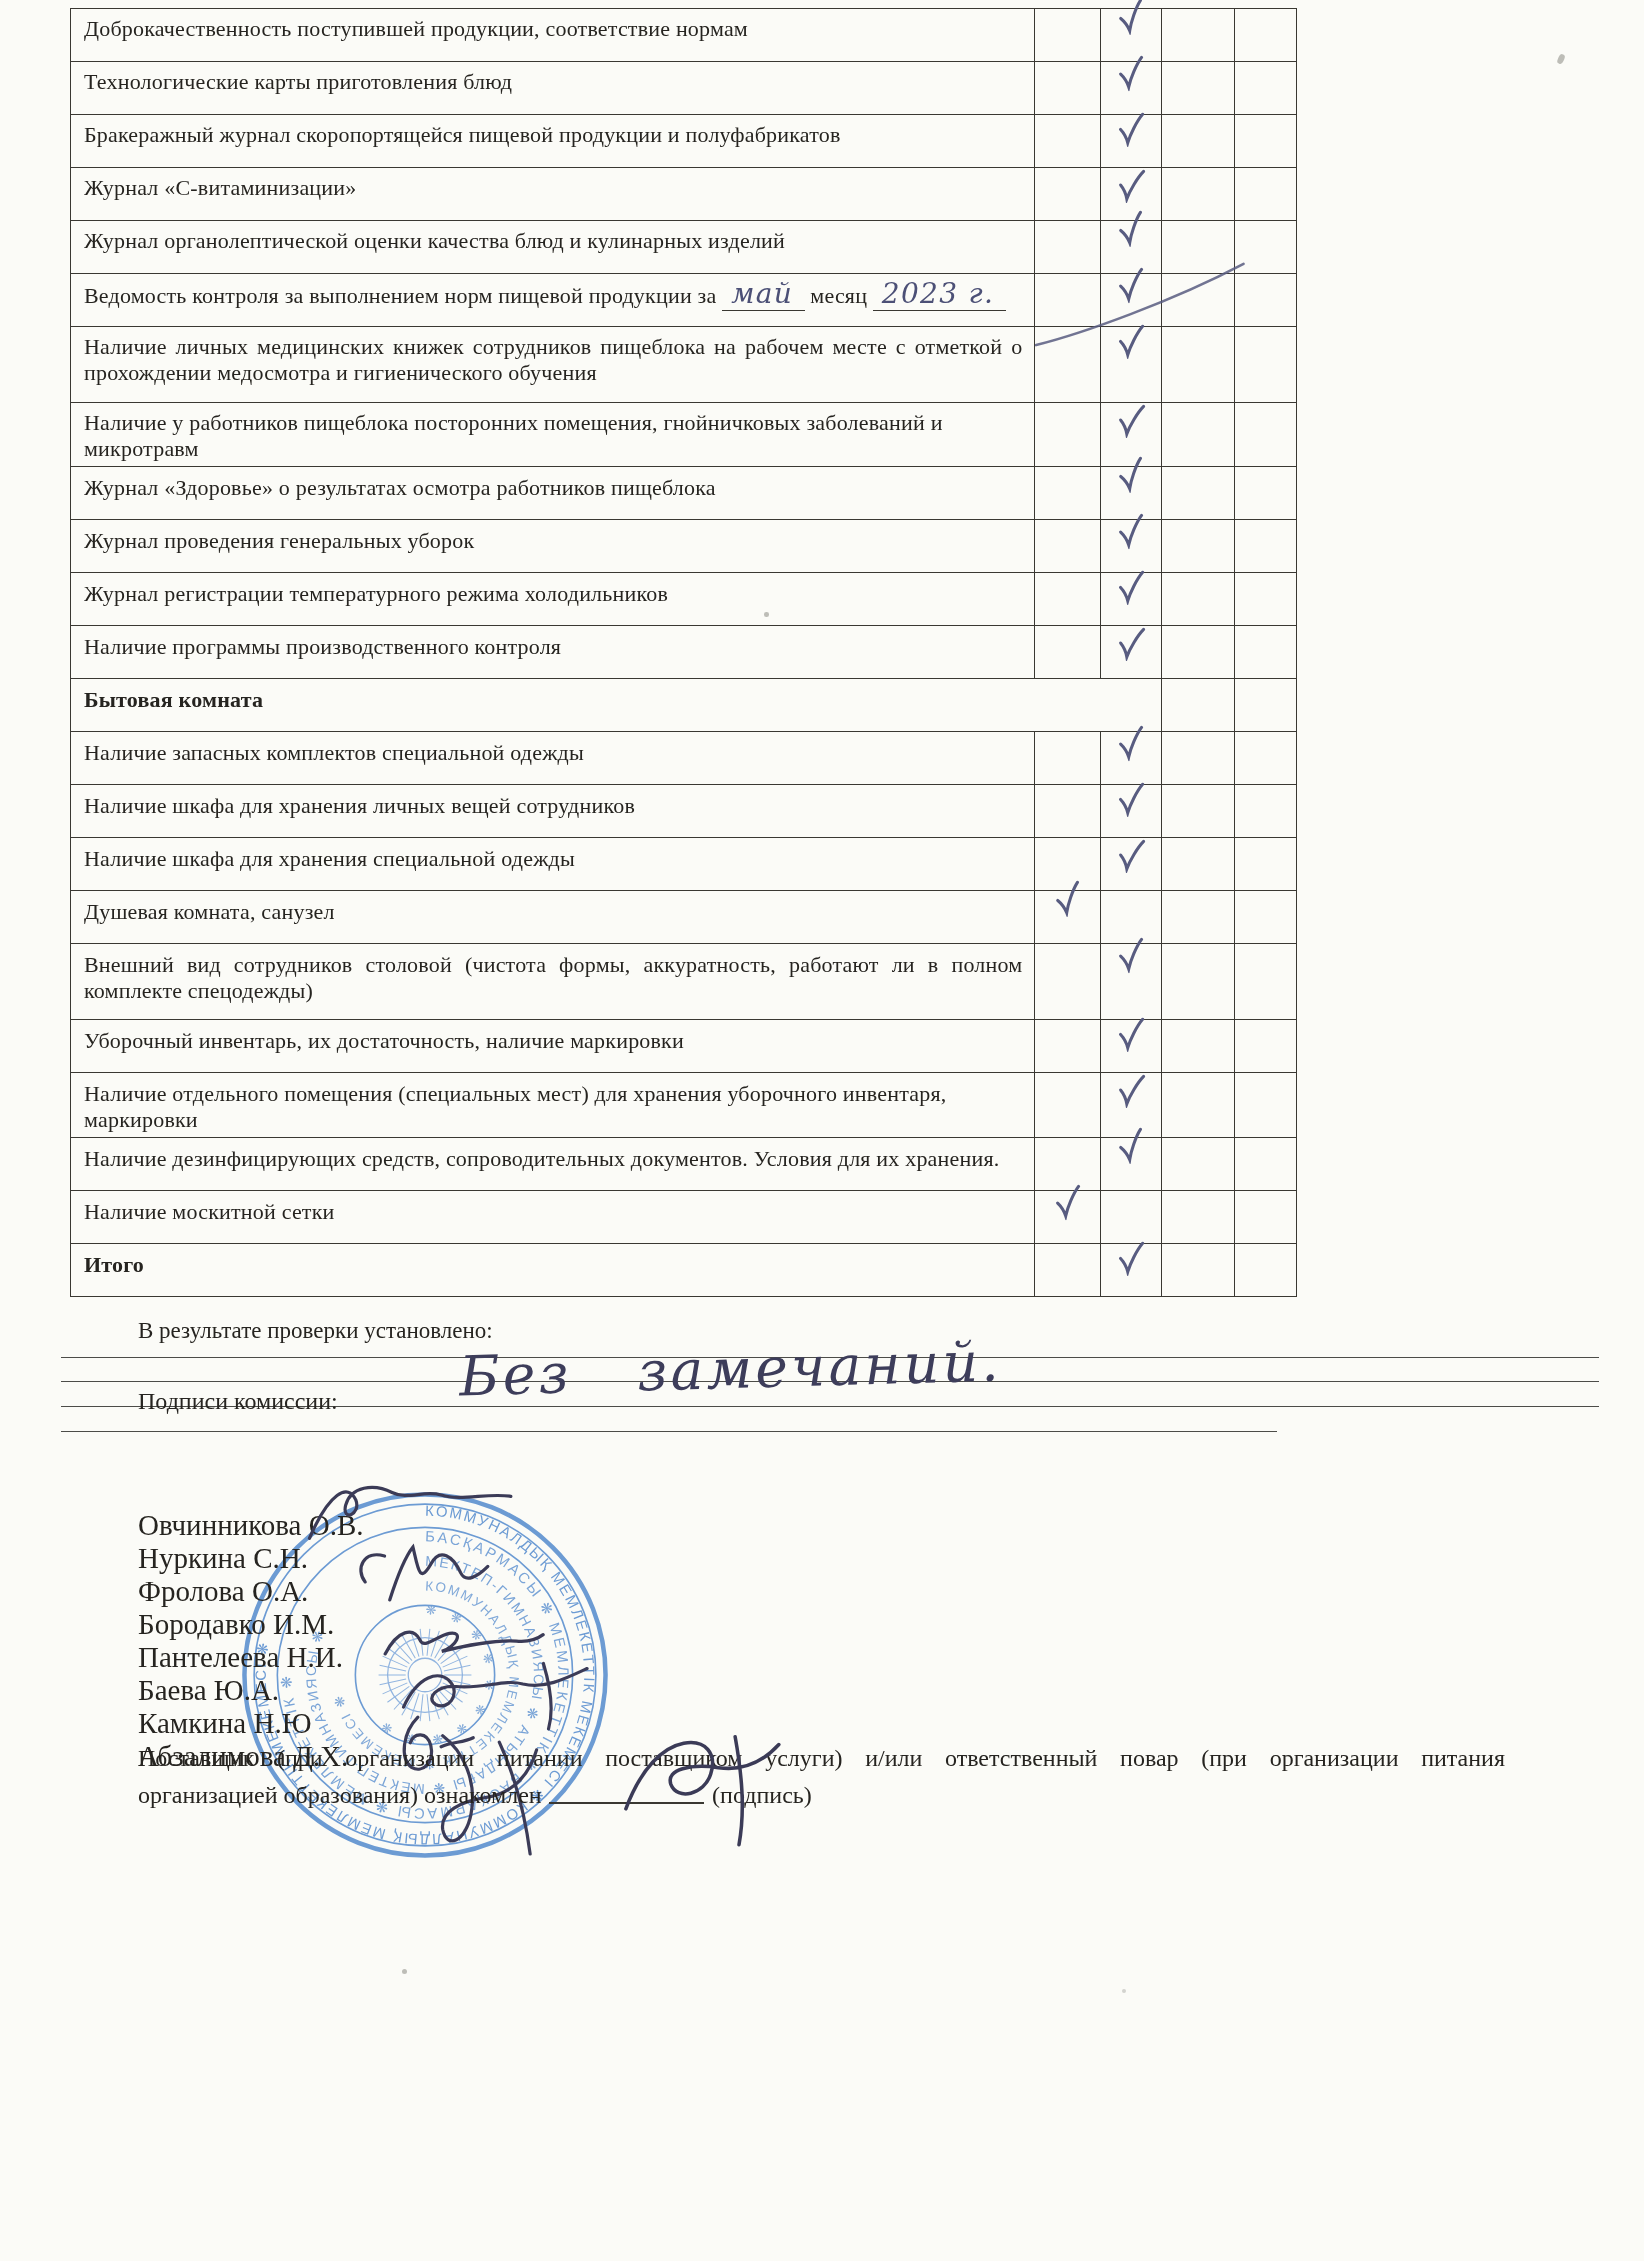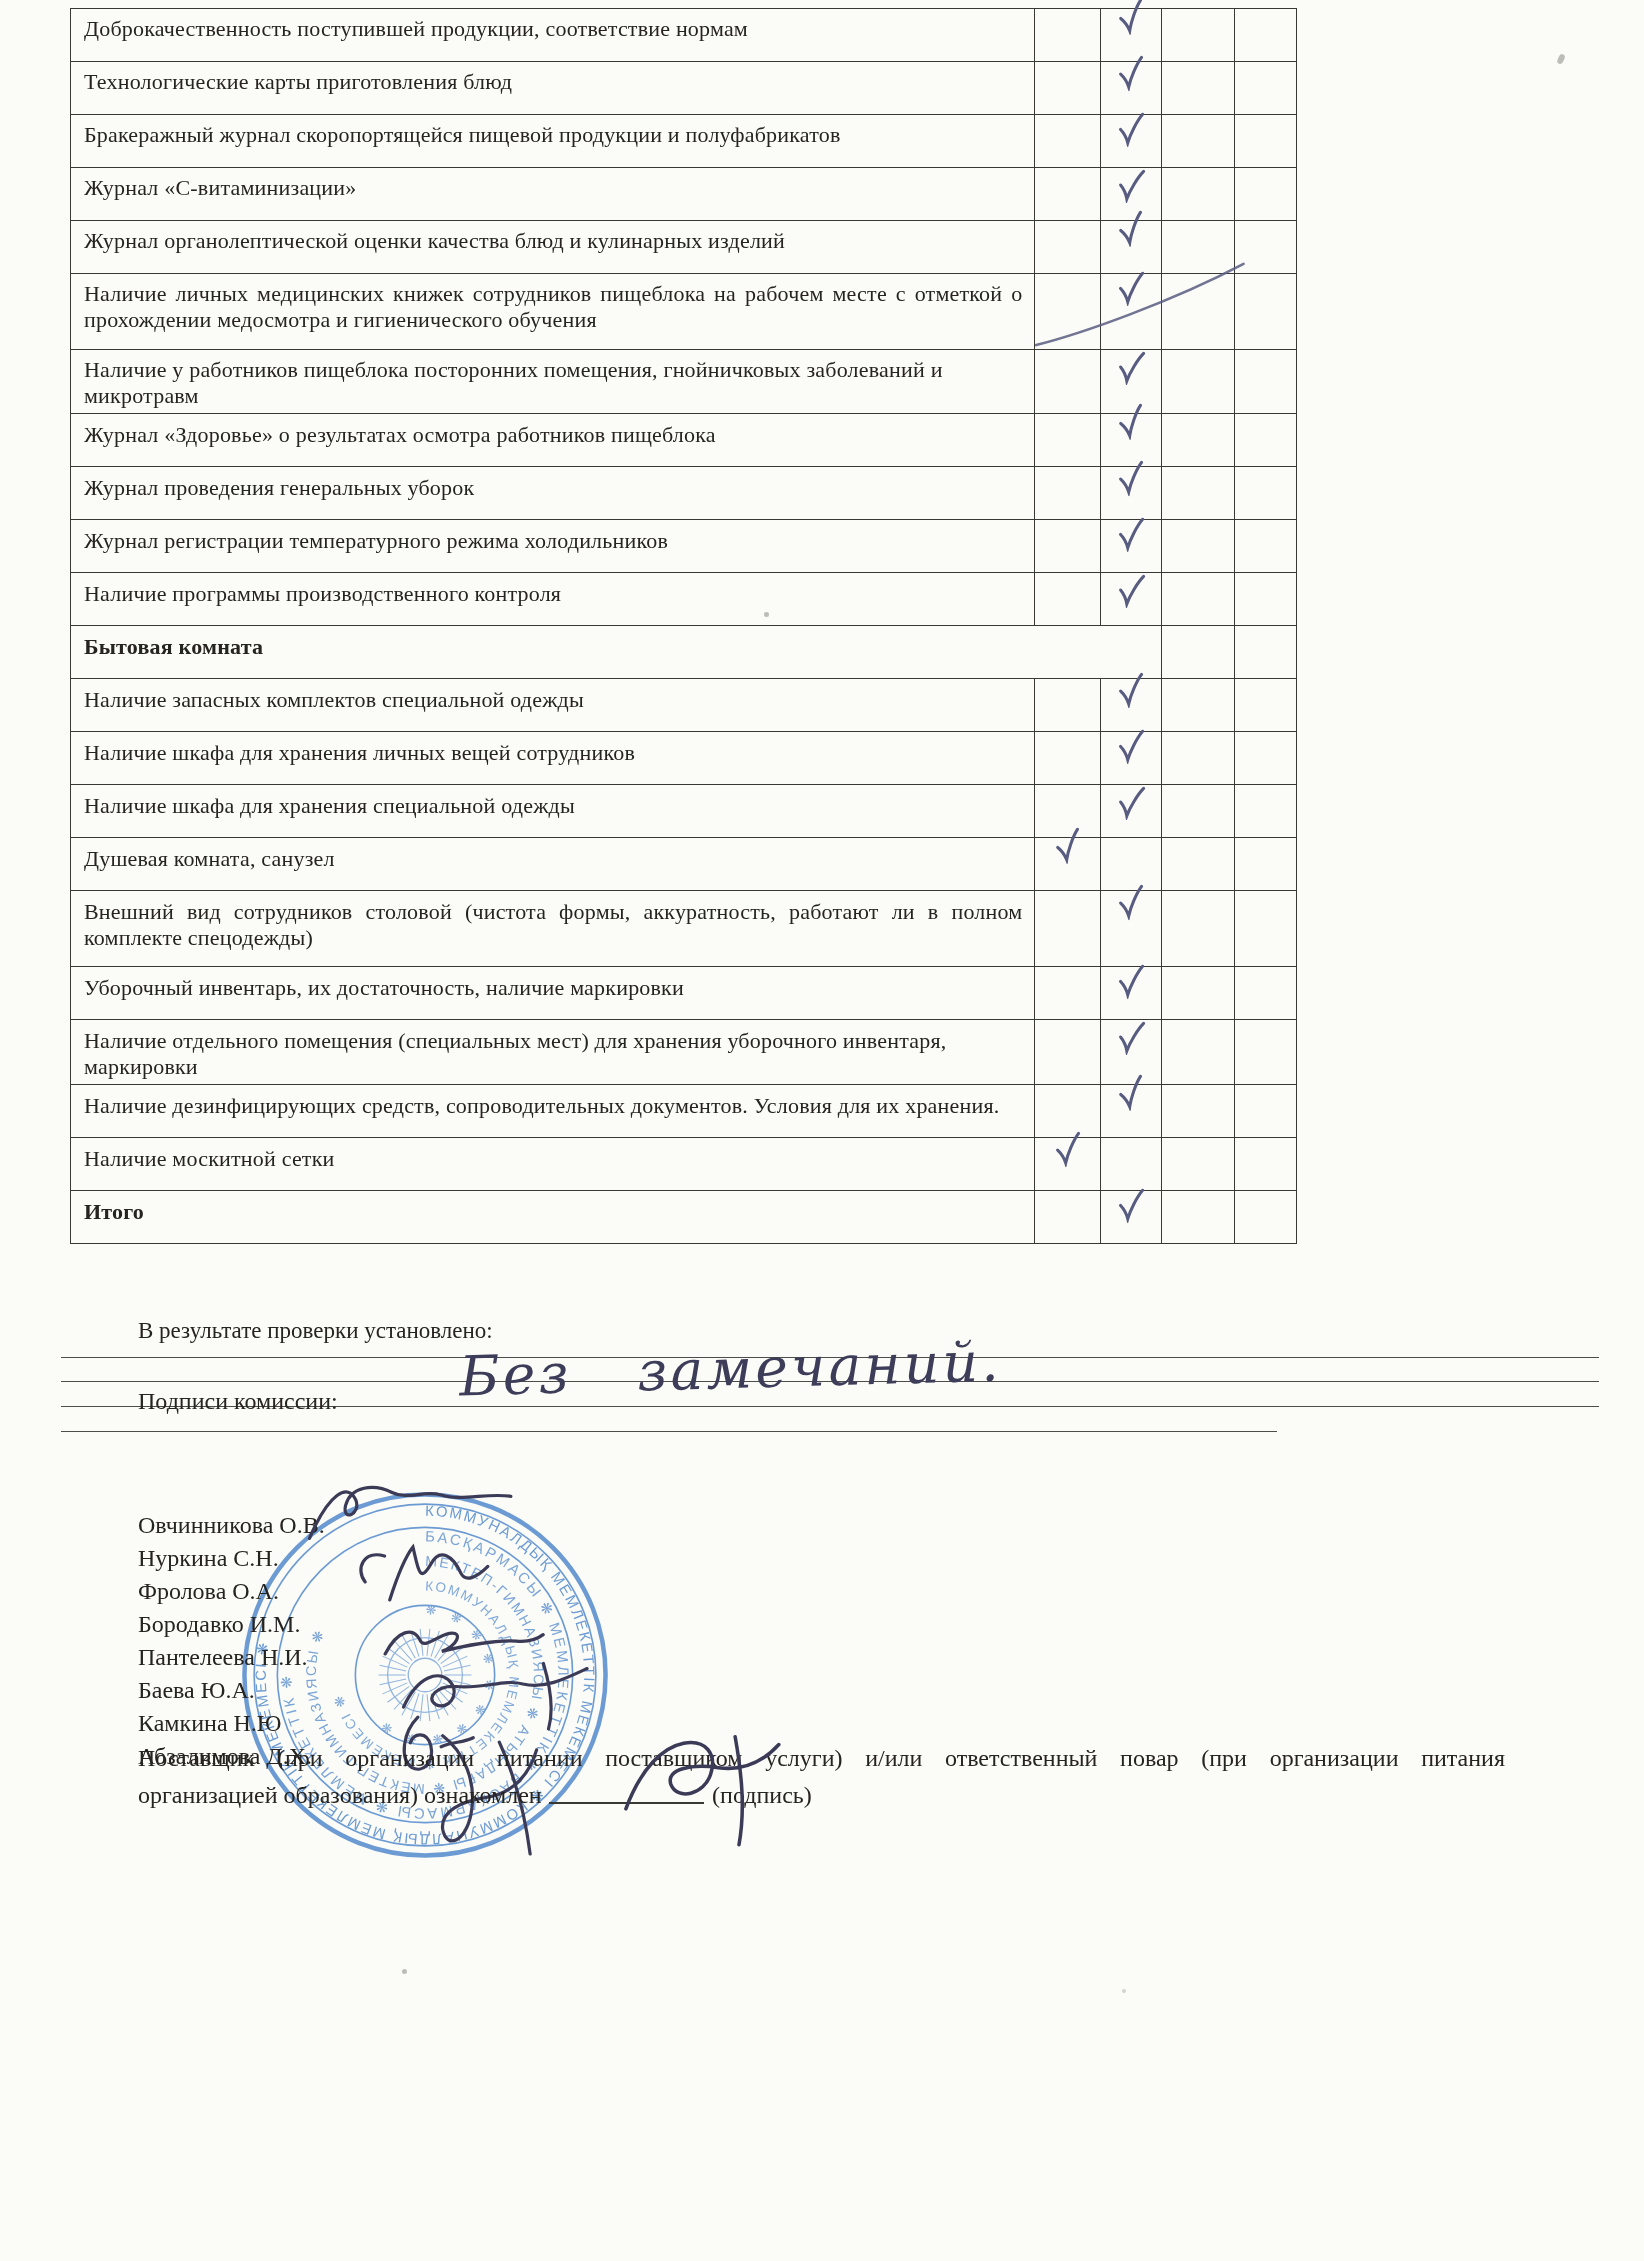--- a/index.html
+++ b/index.html
@@ -37,21 +37,21 @@
   .rl4{ top:1431px; width:1216px; }
   .hand-note{
     position:absolute; left:459px; top:1337px;
     font-family:"DejaVu Serif",serif; font-style:italic;
     font-size:55px; letter-spacing:3.2px; word-spacing:45px;
     color:#3d3d5a; transform:rotate(-1.6deg); white-space:nowrap;
   }
   
   .comm-head{ position:absolute; left:138px; top:1388px; font-size:24px; }
   .members{ position:absolute; left:138px; top:1509px; margin:0; padding:0; list-style:none;
-            font-size:24px; line-height:33px; }
+            font-size:29px; line-height:33px; }
   
   .stamp{ position:absolute; left:238px; top:1488px; opacity:.82; }
   .sig{ position:absolute; pointer-events:none; }
   
   .ack1{ position:absolute; left:138px; top:1745px; width:1367px; font-size:24px;
          text-align:justify; text-align-last:justify; white-space:normal; }
   .ack2{ position:absolute; left:138px; top:1779px; width:1367px; font-size:24px; }
   .blank{ display:inline-block; width:155px; border-bottom:2.1px solid #3a3832;
           height:22px; margin:0 7.7px; position:relative; top:1.3px; }
   
@@ -104,20 +104,29 @@
           <td class="ccell"><span class="chkmark" style="transform: translateY(-0.6px) rotate(6deg);"><svg viewBox="0 0 40 52" width="28" height="36">
                 <path d="M5 27 C10 32 14 39 16 46 C19 34 28 14 36 4" fill="none" stroke="#585c80" stroke-width="4.4" stroke-linecap="round"></path>
               </svg></span></td>
           <td class="ccell"></td>
           <td class="ccell"></td>
         </tr>
         <tr style="height: 53px;">
           <td class="tcell">Журнал органолептической оценки качества блюд и кулинарных изделий</td>
           <td class="ccell"></td>
           <td class="ccell"><span class="chkmark" style="transform: translateY(-10.3px) rotate(-6deg);"><svg viewBox="0 0 40 52" width="28" height="36">
+                <path d="M5 27 C10 32 14 39 16 46 C19 34 28 14 36 4" fill="none" stroke="#585c80" stroke-width="4.4" stroke-linecap="round"></path>
+              </svg></span></td>
+          <td class="ccell"></td>
+          <td class="ccell"></td>
+        </tr>
+        <tr style="height: 53px;">
+          <td class="tcell"><span>Ведомость контроля за выполнением норм пищевой продукции за </span><span class="hand u">май</span><span> месяц </span><span class="hand u">2023 г.</span></td>
+          <td class="ccell"></td>
+          <td class="ccell"><span class="chkmark" style="transform: translateY(-7px) rotate(-2deg);"><svg viewBox="0 0 40 52" width="28" height="36">
                 <path d="M5 27 C10 32 14 39 16 46 C19 34 28 14 36 4" fill="none" stroke="#585c80" stroke-width="4.4" stroke-linecap="round"></path>
               </svg></span></td>
           <td class="ccell"></td>
           <td class="ccell"></td>
         </tr>
         <tr style="height: 76px;">
           <td class="tcell tall">Наличие личных медицинских книжек сотрудников пищеблока на рабочем месте с отметкой о прохождении медосмотра и гигиенического обучения</td>
           <td class="ccell"></td>
           <td class="ccell"><span class="chkmark" style="transform: translateY(-3.9px) rotate(2deg);"><svg viewBox="0 0 40 52" width="28" height="36">
                 <path d="M5 27 C10 32 14 39 16 46 C19 34 28 14 36 4" fill="none" stroke="#585c80" stroke-width="4.4" stroke-linecap="round"></path>

